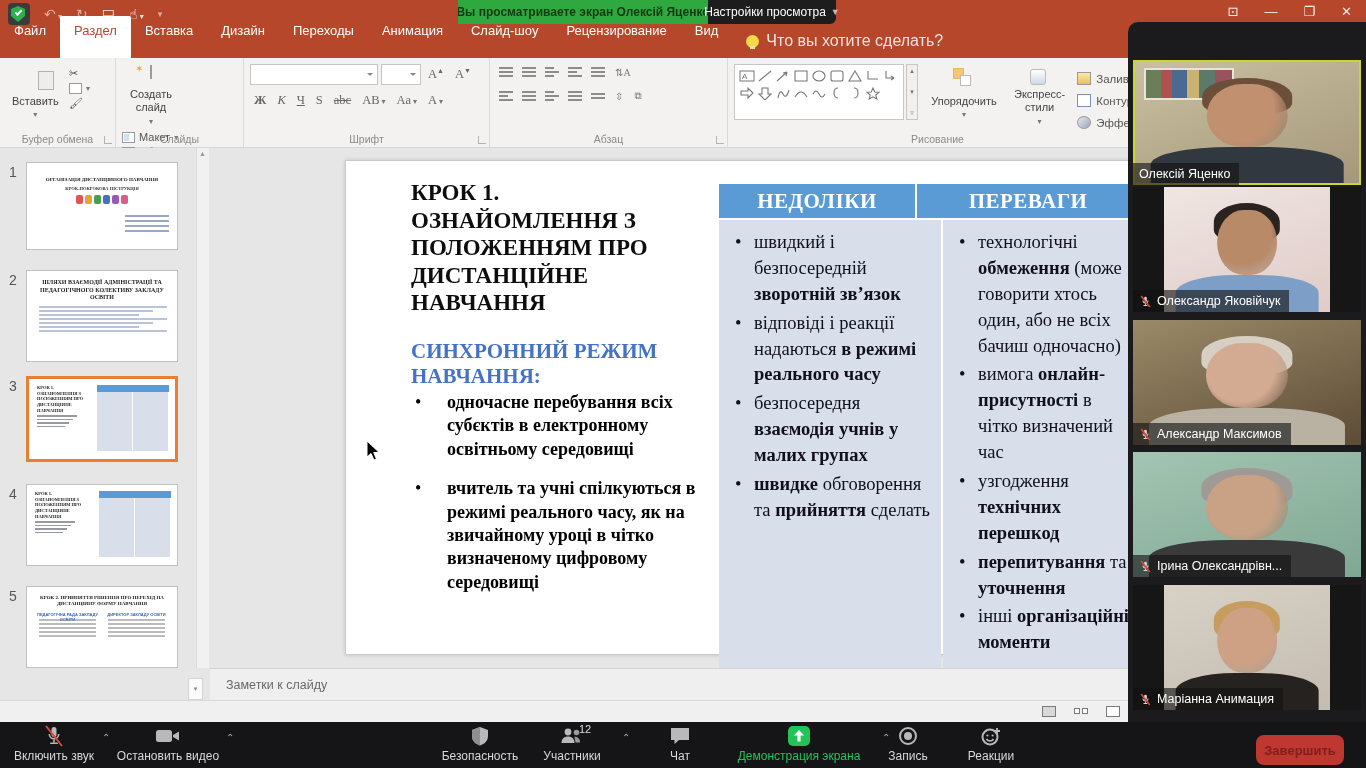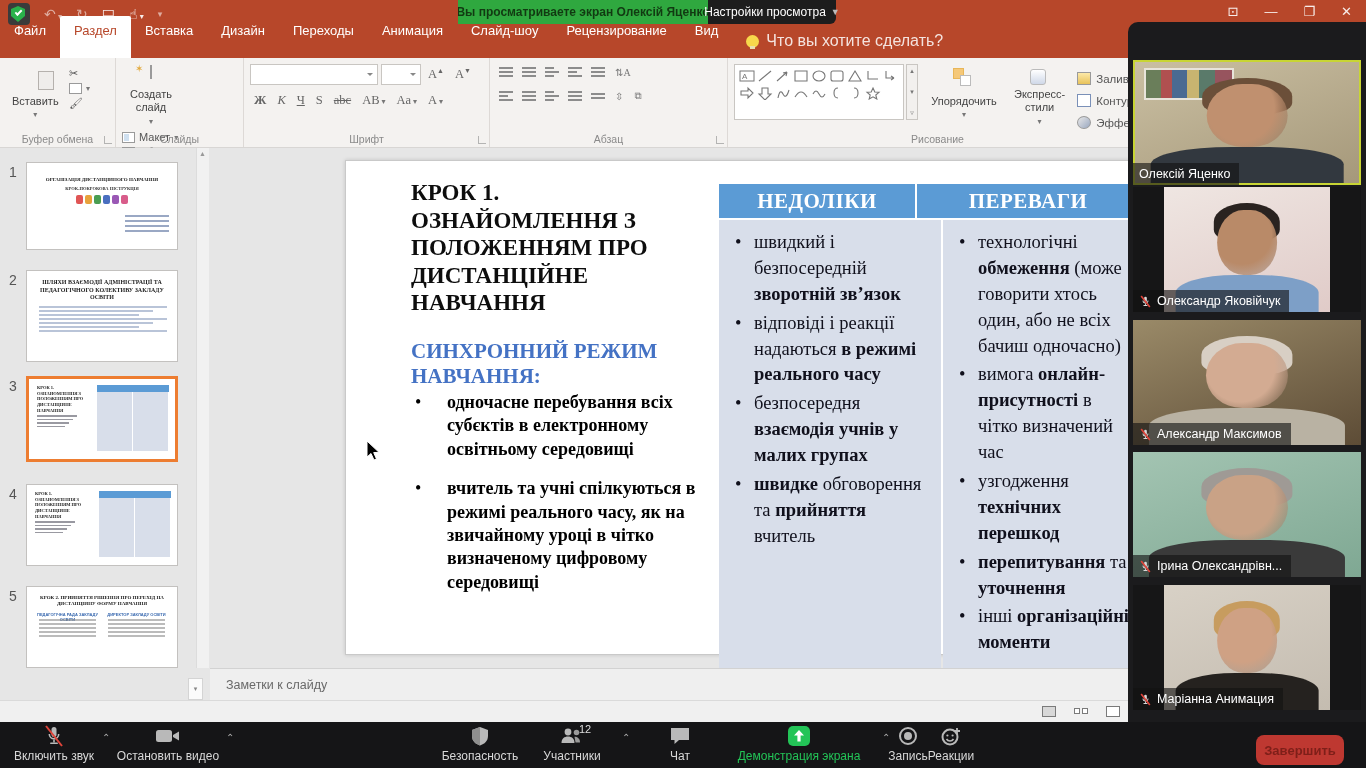--- a/index.html
+++ b/index.html
@@ -589,21 +589,21 @@
       <div class="stable" id="slide-table">
         <div class="st-head" id="st-head">
             <div class="hc">НЕДОЛІКИ</div>
             <div class="hc" style="flex: 0 0 222px;">ПЕРЕВАГИ</div>
           </div>
         <div class="st-body" id="st-body">
             <div class="bc" style="flex: 0 0 222px;">
               <div class="li"><span>швидкий і безпосередній </span><b style="font-weight: bold;">зворотній зв’язок</b></div>
               <div class="li"><span>відповіді і реакції надаються </span><b style="font-weight: bold;">в режимі реального часу</b></div>
               <div class="li"><span>безпосередня </span><b style="font-weight: bold;">взаємодія учнів у малих групах</b></div>
-              <div class="li"><b style="font-weight: bold;">швидке</b><span> обговорення та </span><b style="font-weight: bold;">прийняття</b><span> вчитель</span></div>
+              <div class="li"><b style="font-weight: bold;">швидке</b><span> обговорення та </span><b style="font-weight: bold;">прийняття</b><span> сделать</span></div>
             </div>
             <div class="bc">
               <div class="li"><span>технологічні </span><b style="font-weight: bold;">обмеження</b><span> (може говорити хтось один, або не всіх бачиш одночасно)</span></div>
               <div class="li"><span>вимога </span><b style="font-weight: bold;">онлайн-присутності</b><span> в чітко визначений час</span></div>
               <div class="li"><span>узгодження </span><b style="font-weight: bold;">технічних перешкод</b></div>
               <div class="li"><b style="font-weight: bold;">перепитування</b><span> та </span><b style="font-weight: bold;">уточнення</b></div>
               <div class="li"><span>інші </span><b style="font-weight: bold;">організаційні моменти</b></div>
             </div>
           </div>
       </div>
@@ -790,21 +790,21 @@
       <span class="zchev" style="left: 882px;">⌃</span>
       <div class="zbtn" style="left: 872px; width: 72px;">
         <div class="icw">
           <svg width="20" height="20" viewBox="0 0 20 20">
             <circle cx="10" cy="10" r="8" fill="none" stroke="#b9b9b9" stroke-width="2"></circle>
             <circle cx="10" cy="10" r="4" fill="#b9b9b9"></circle>
           </svg>
         </div>
         <div>Запись</div>
       </div>
-      <div class="zbtn" style="left: 912px; width: 78px;">
+      <div class="zbtn" style="left: 952px; width: 78px;">
         <div class="icw">
           <svg width="22" height="20" viewBox="0 0 22 20">
             <circle cx="10" cy="11" r="7.5" fill="none" stroke="#b9b9b9" stroke-width="2"></circle>
             <circle cx="7.4" cy="9.5" r="1.1" fill="#b9b9b9"></circle>
             <circle cx="12.6" cy="9.5" r="1.1" fill="#b9b9b9"></circle>
             <path d="M6.5 13 a4 4 0 0 0 7 0" fill="none" stroke="#b9b9b9" stroke-width="1.6"></path>
             <path d="M17 2 v6 M14 5 h6" stroke="#b9b9b9" stroke-width="1.8"></path>
           </svg>
         </div>
         <div>Реакции</div>

